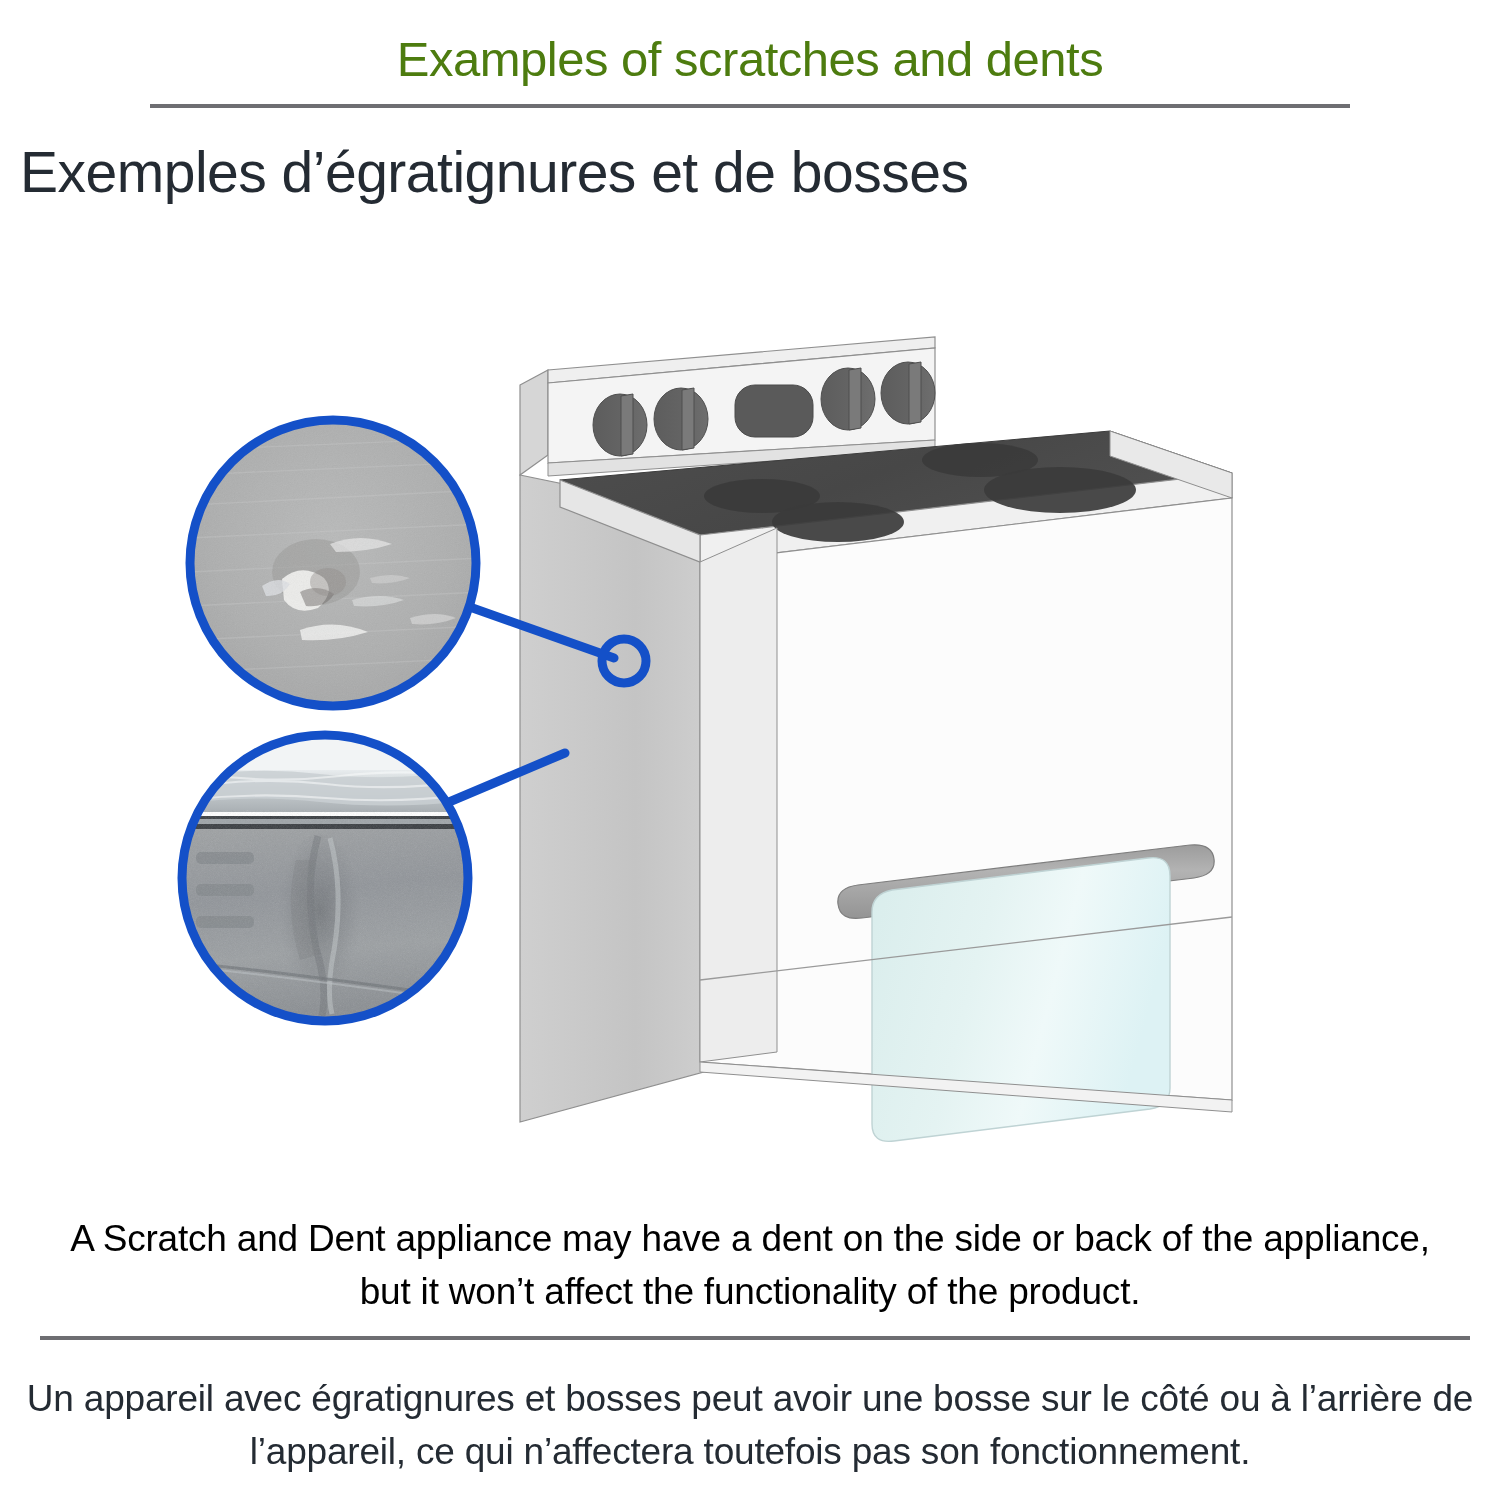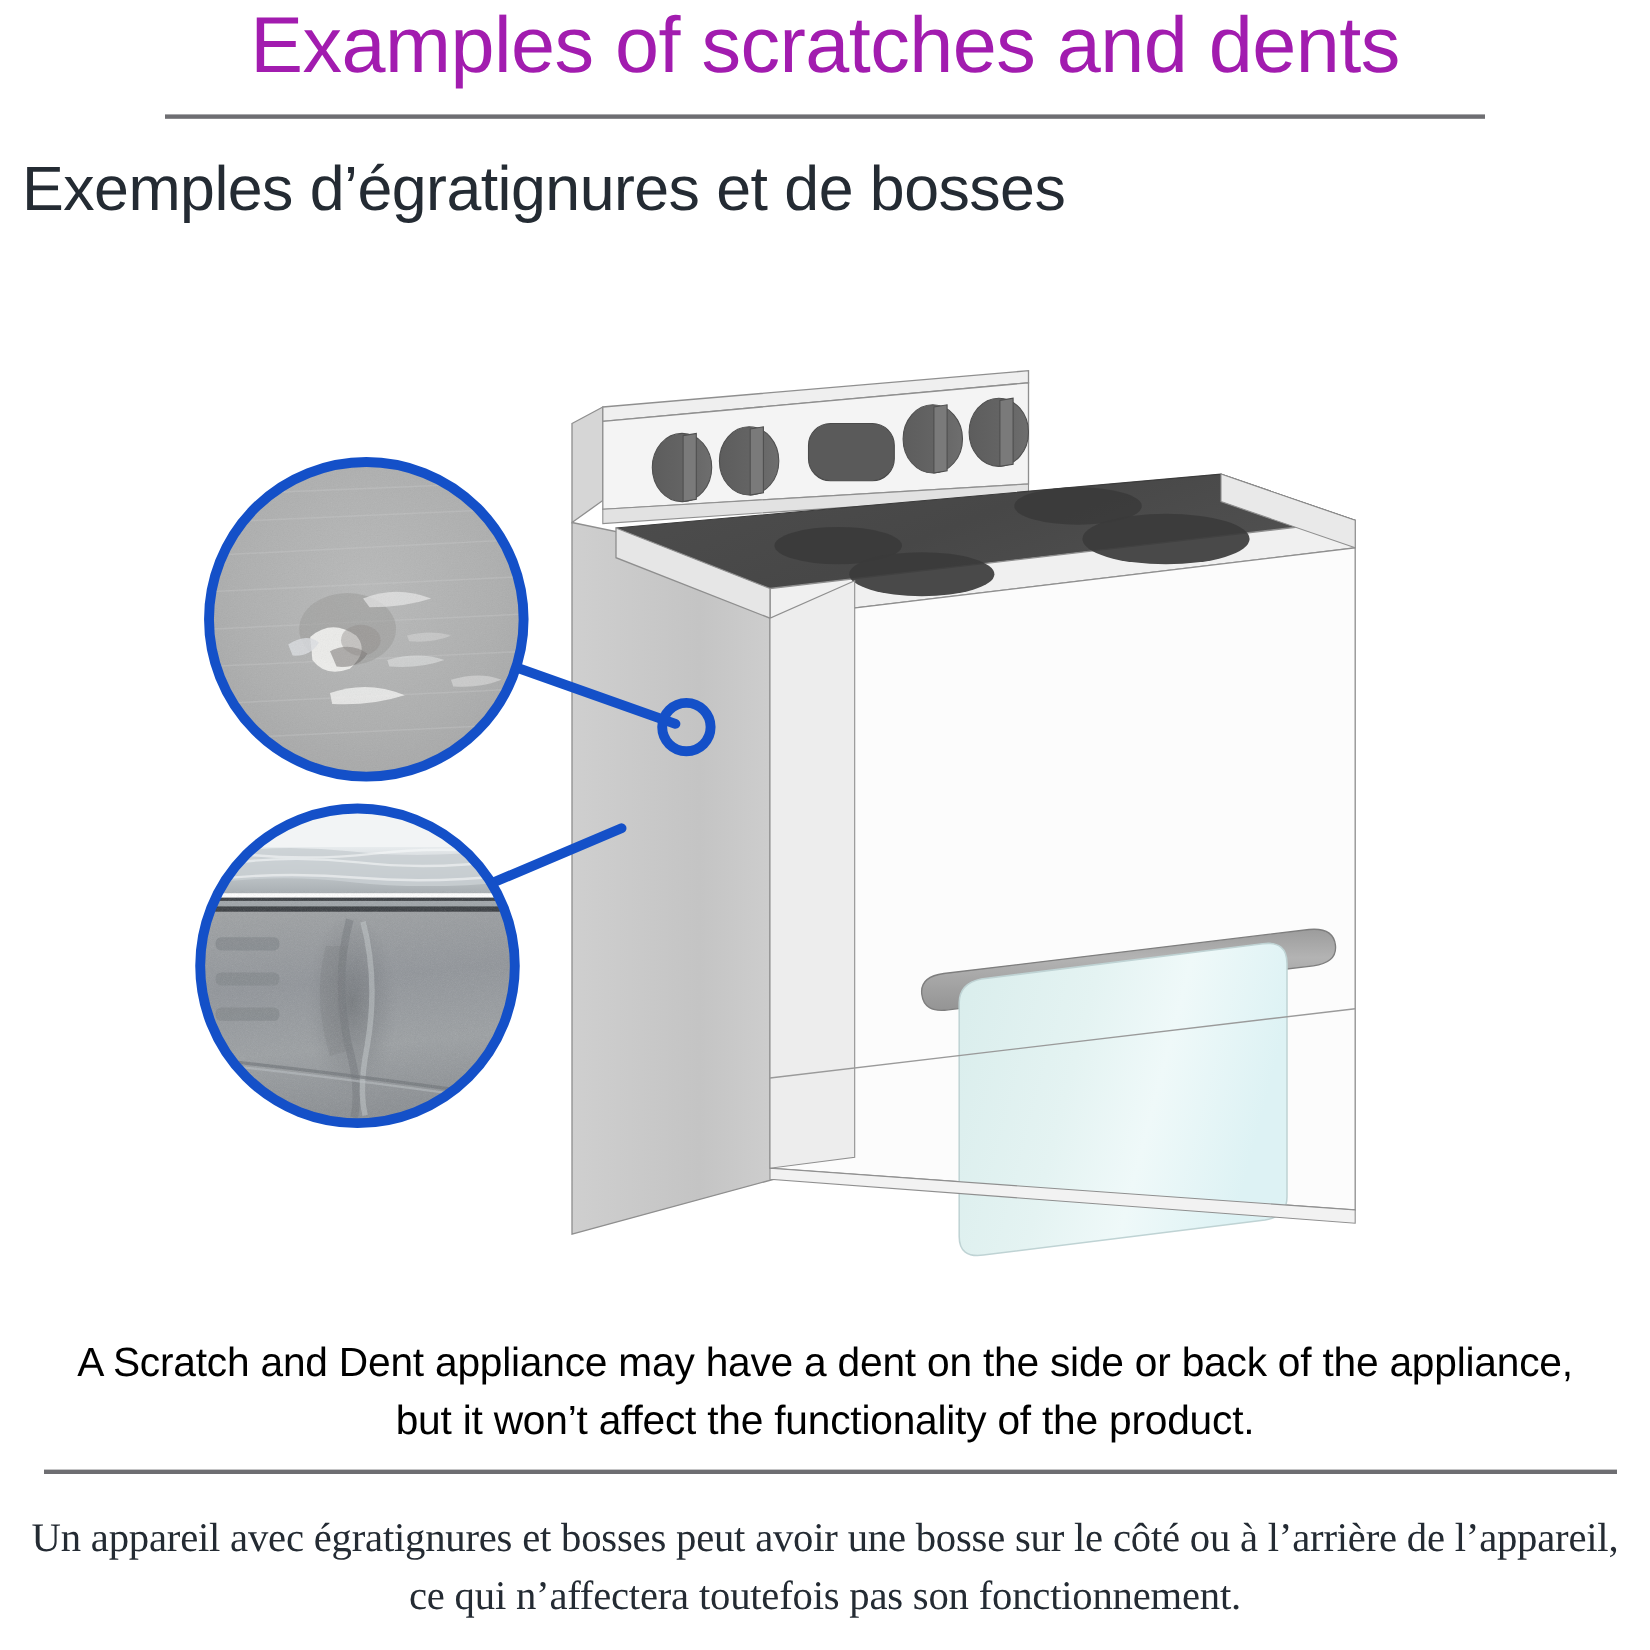--- a/index.html
+++ b/index.html
@@ -7,25 +7,25 @@
     width:1500px; height:1500px;
     background:#ffffff;
     font-family:"Liberation Sans", sans-serif;
     color:#242B33;
     overflow:hidden;
   }
   .page { position:relative; width:1500px; height:1500px; }
 
   
   .title-en {
-    position:absolute; left:0; top:5px; width:1500px;
+    position:absolute; left:0; top:23px; width:1500px;
     text-align:center;
-    font-size:72px; line-height:72px; font-weight:400;
+    font-size:49px; line-height:72px; font-weight:400;
     letter-spacing:-0.5px;
-    color:#a21caf;
+    color:#4d7c0f;
   }
   .divider {
     position:absolute; height:4px; background:#6E6E72;
   }
   #divider-top { left:150px; top:104px; width:1200px; }
   #divider-mid { left:40px; top:1336px; width:1430px; }
 
   .title-fr {
     position:absolute; left:0; top:136px; width:1500px;
     text-align:left;
@@ -48,21 +48,20 @@
     font-size:37px; line-height:53px; font-weight:400;
     letter-spacing:-0.2px;
     color:#000000;
   }
   .body-fr {
     position:absolute; left:20px; top:1372px; width:1460px;
     text-align:center;
     font-size:37px; line-height:53px; font-weight:400;
     letter-spacing:-0.2px;
     color:#242B33;
-    font-family:Liberation Serif, serif;
   }
 </style>
 </head>
 <body>
 
 <div class="page">
 
   <div class="title-en">Examples of scratches and dents</div>
 
   <div class="divider" id="divider-top"></div>

